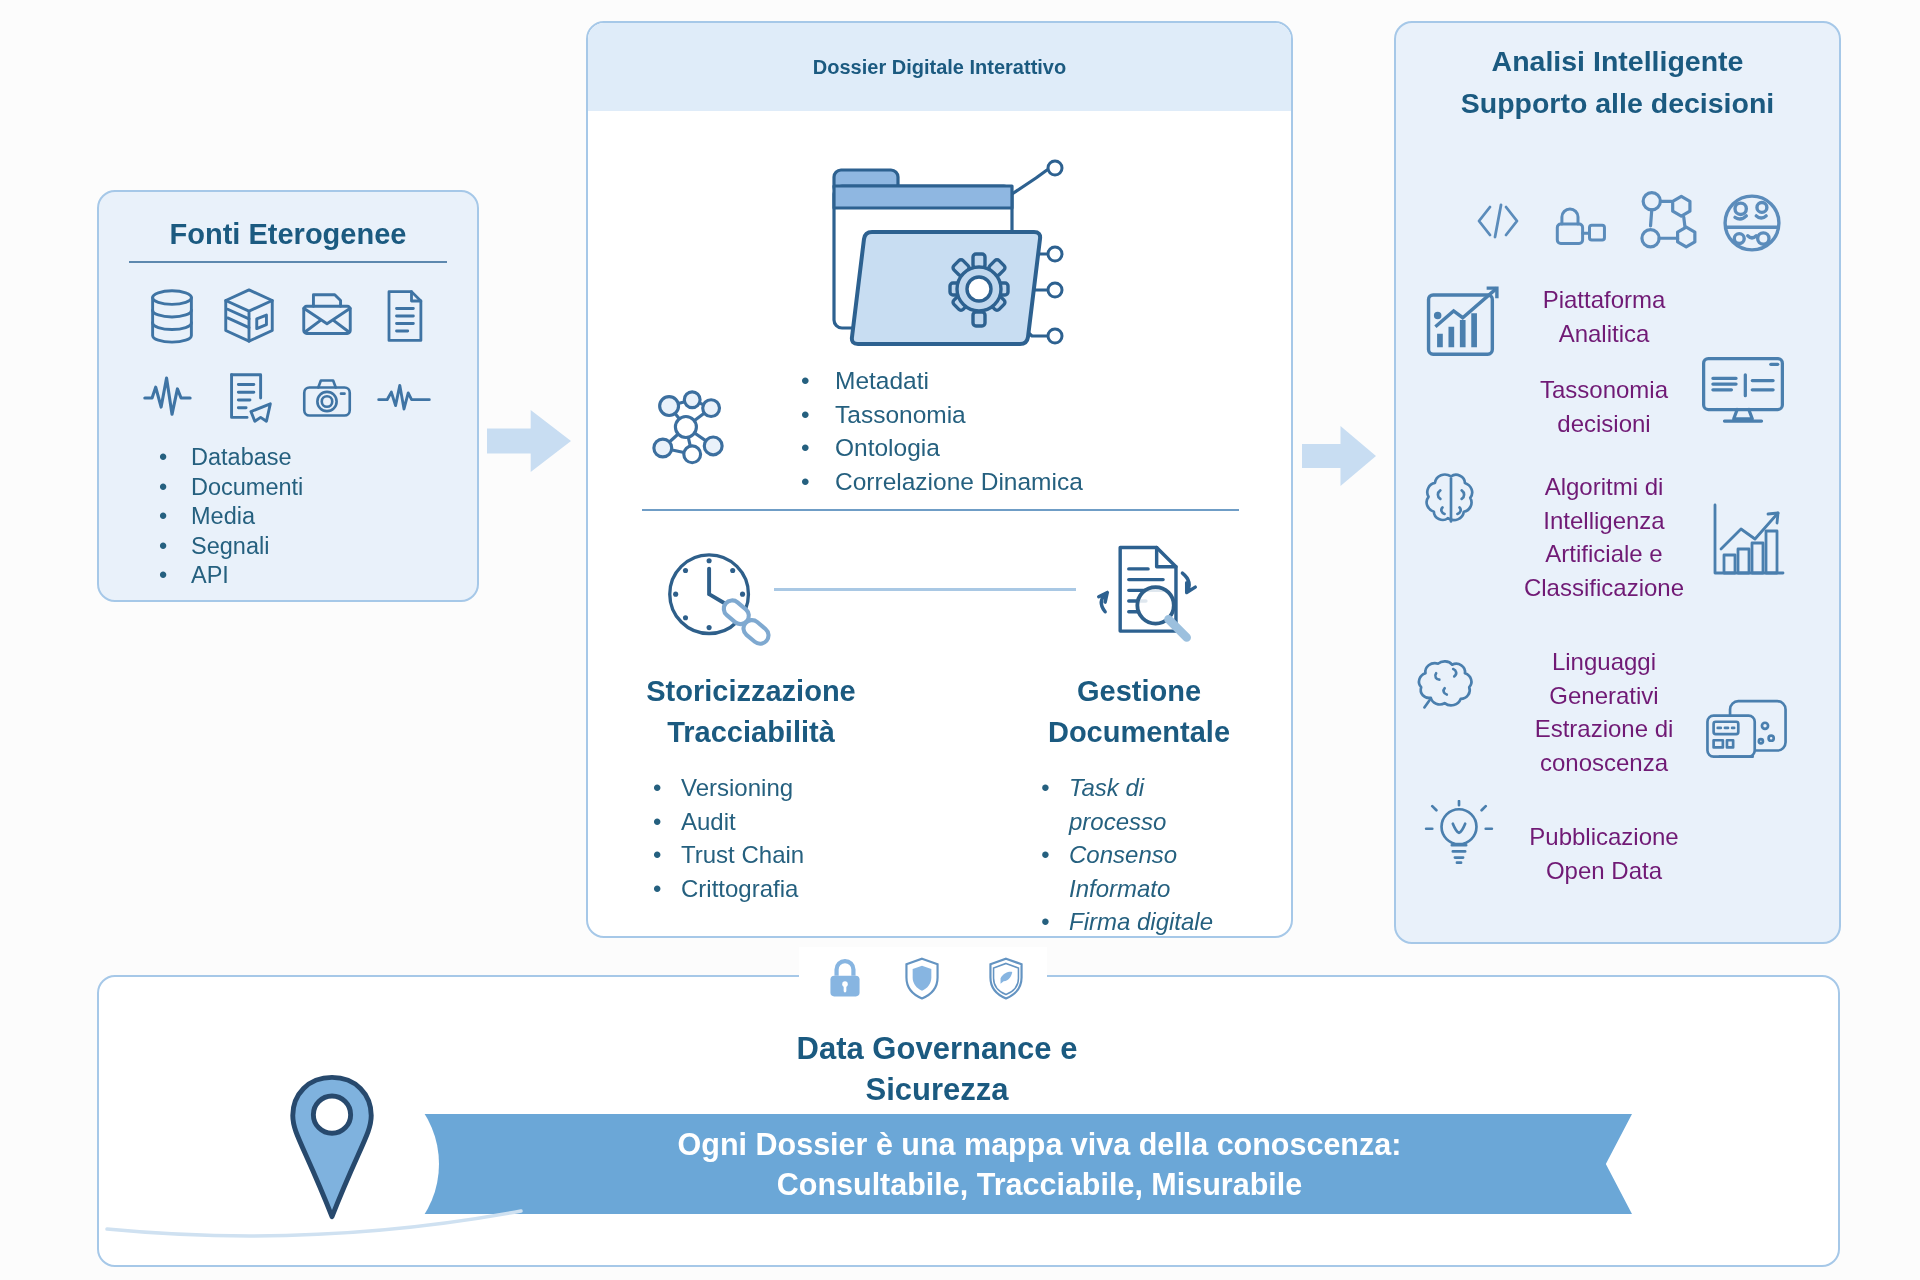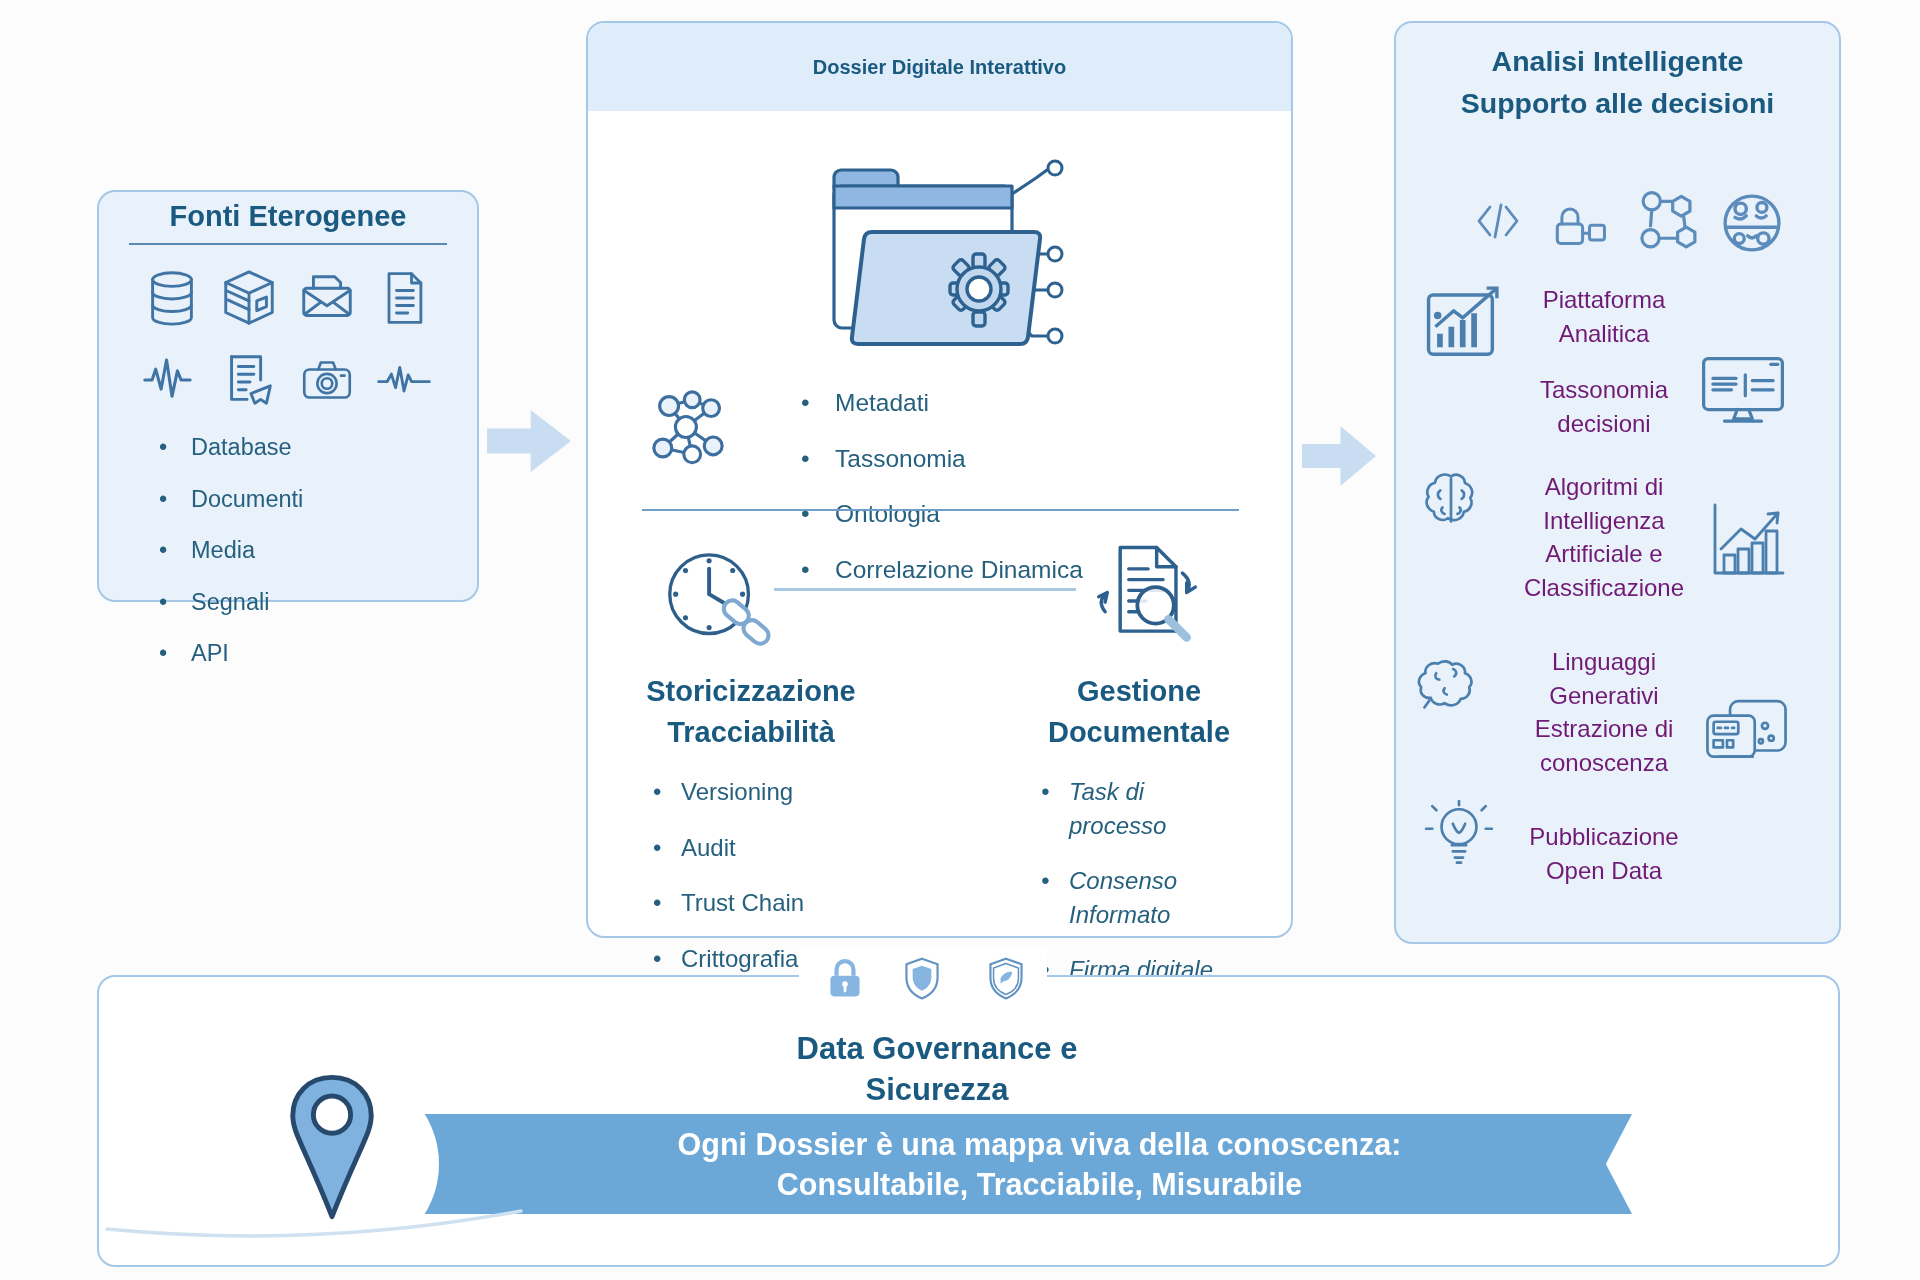--- a/index.html
+++ b/index.html
@@ -4,27 +4,27 @@
 <style>
   html,body{margin:0;padding:0;background:#fcfcfc;}
   #stage{position:relative;width:1920px;height:1280px;overflow:hidden;
          font-family:"Liberation Sans",sans-serif;background:#fcfcfc;}
   .panel{position:absolute;box-sizing:border-box;border:2px solid #a6c8e8;border-radius:18px;}
   .blue-bg{background:#e9f1fa;}
   .white-bg{background:#ffffff;}
   h2,h3{margin:0;font-weight:700;color:#1b5a80;}
   .heading-line{font-weight:700;color:#1b5a80;}
   ul{list-style:none;margin:0;padding:0;color:#25607f;}
-  li{position:relative;padding-left:40px;margin-top:22px;}
+  li{position:relative;padding-left:40px;}
   li::before{content:"•";position:absolute;left:8px;color:#25607f;}
   svg{display:block;}
   .ic{fill:none;stroke:#3f74a4;stroke-width:3;stroke-linecap:round;stroke-linejoin:round;}
   .ic2{fill:none;stroke:#2d6190;stroke-width:3.2;stroke-linecap:round;stroke-linejoin:round;}
   
-  #left-title{margin-top:8px;font-size:29px;text-align:center;}
+  #left-title{margin-top:26px;font-size:29px;text-align:center;}
   #left-rule{width:318px;height:2px;background:#5d88ae;margin:10px auto 0;}
   #left-grid{display:grid;grid-template-columns:repeat(4,1fr);padding:22px 34px 0;row-gap:20px;
              justify-items:center;align-items:center;}
   #left-list{margin:14px 0 0 52px;font-size:23.5px;line-height:29.5px;}
   
   #center-band{position:absolute;left:0;top:0;width:100%;height:88px;background:#dfecf9;
                border-radius:16px 16px 0 0;display:flex;align-items:center;justify-content:center;}
   #center-title{font-size:20px;}
   .abs{position:absolute;}
   #feature-list{position:absolute;left:205px;top:341px;font-size:24.5px;line-height:33.6px;}

